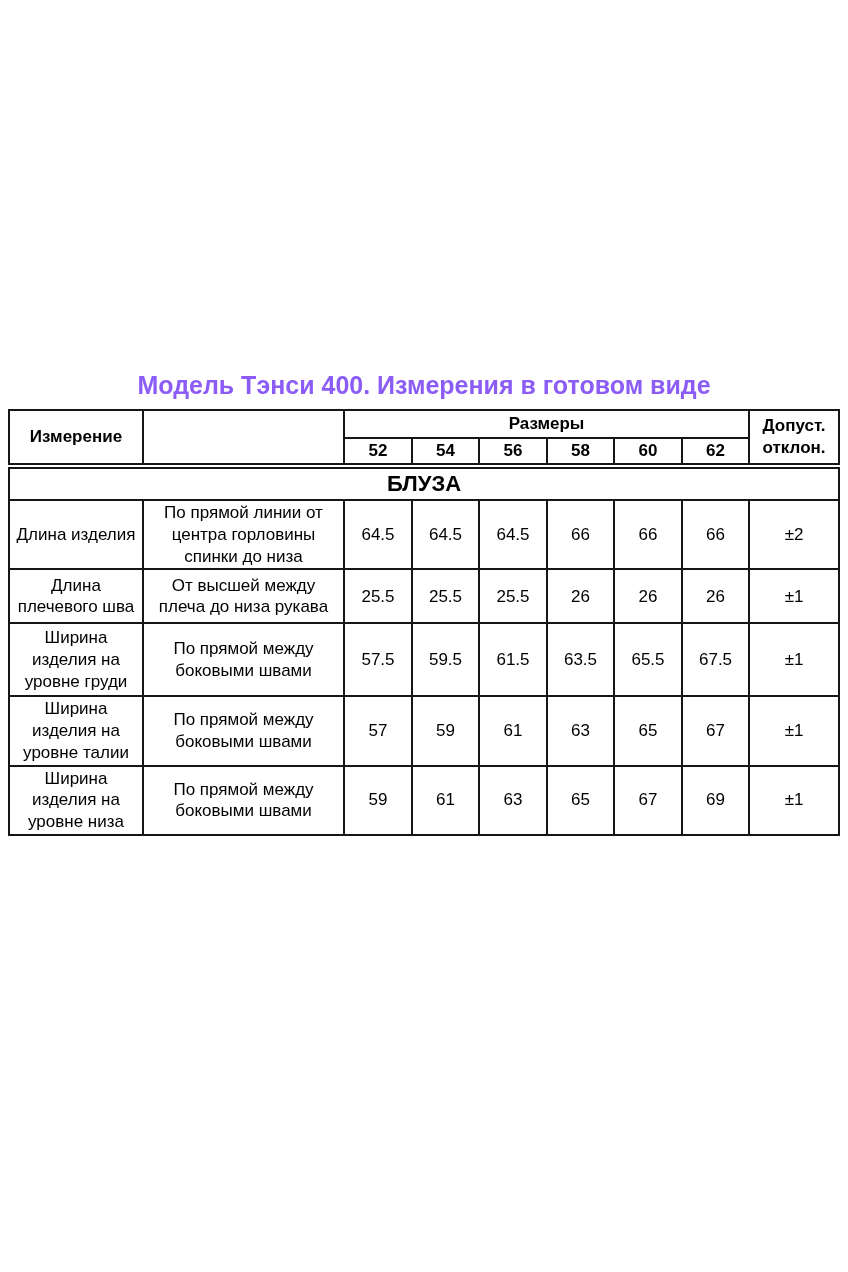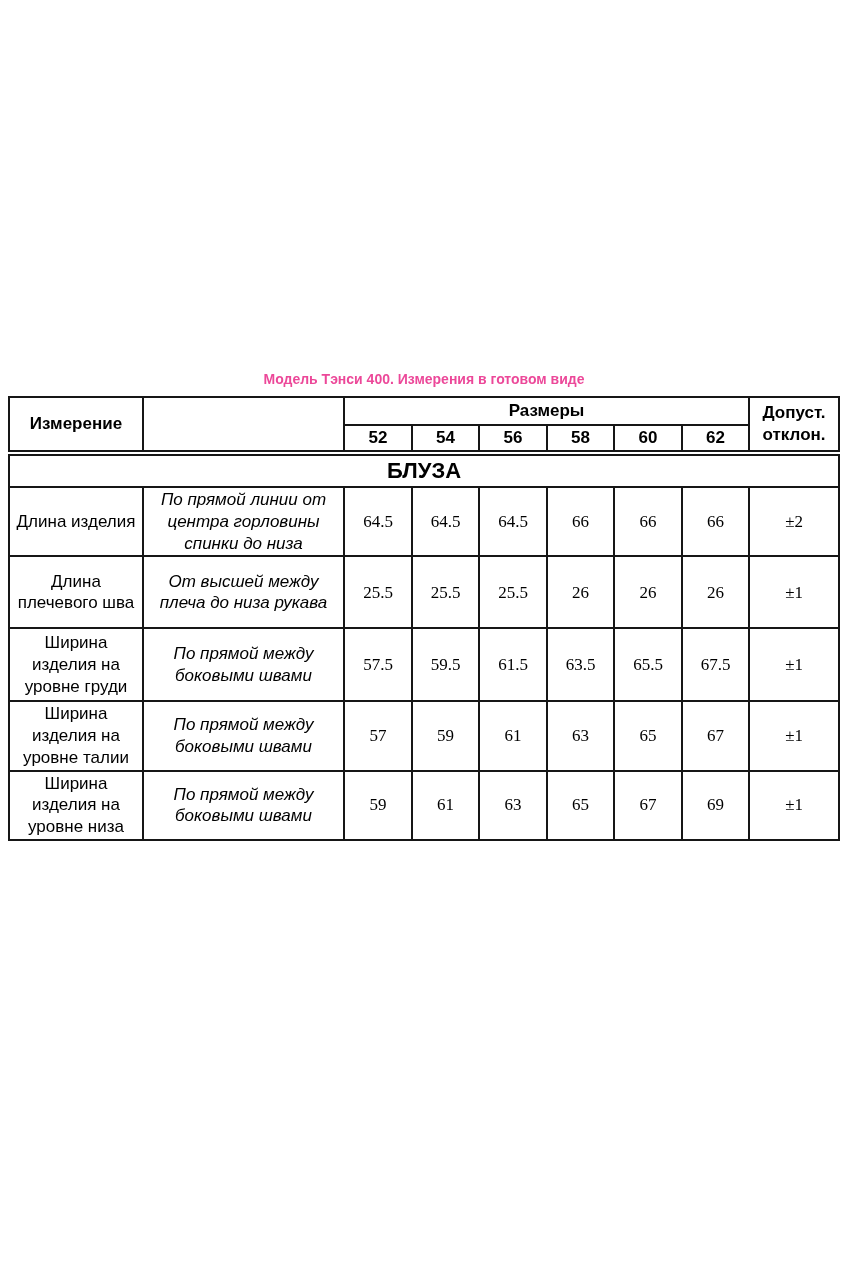--- a/index.html
+++ b/index.html
@@ -14,25 +14,25 @@
     color: #000000;
     position: relative;
   }
   .content {
     position: absolute;
     top: 371px;
     left: 0;
     width: 848px;
   }
   .title {
-    font-size: 14px;
+    font-size: 25px;
     font-weight: bold;
     text-align: center;
     margin: 0 0 9px 0;
-    color: #ec4899;
+    color: #8b5cf6;
   }
   table.size-table {
     border-collapse: collapse;
     table-layout: fixed;
     margin-left: 8px;
     width: 830px;
     border-radius: 8px;
   }
   table.size-table td {
     border: 2px solid #161616;
@@ -50,24 +50,24 @@
     font-weight: bold;
     font-size: 17px;
     line-height: 1.25;
   }
   tr.section-row { height: 22px; }
   tr.section-row td {
     font-weight: bold;
     font-size: 22px;
     border-top: 6px double #161616;
   }
-  td.desc { font-style: italic; }
-  td.val { font-size: 18px; font-family: Liberation Serif, serif; }
+  td.desc { }
+  td.val { font-size: 18px; }
   tr.r1 { height: 69px; }
-  tr.r2 { height: 72px; }
+  tr.r2 { height: 54px; }
   tr.r3 { height: 73px; }
   tr.r4 { height: 68px; }
   tr.r5 { height: 67px; }
 </style>
 </head>
 <body>
 
 <div class="content">
   <h1 class="title">Модель Тэнси 400. Измерения в готовом виде</h1>
 

